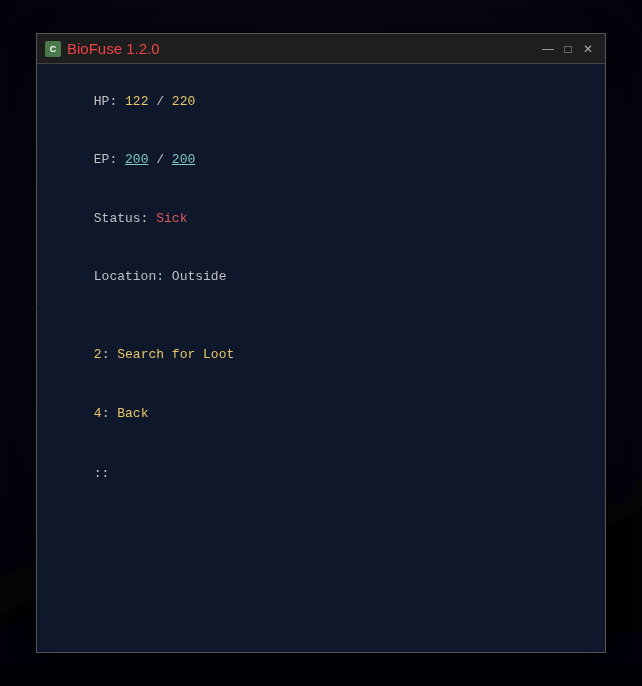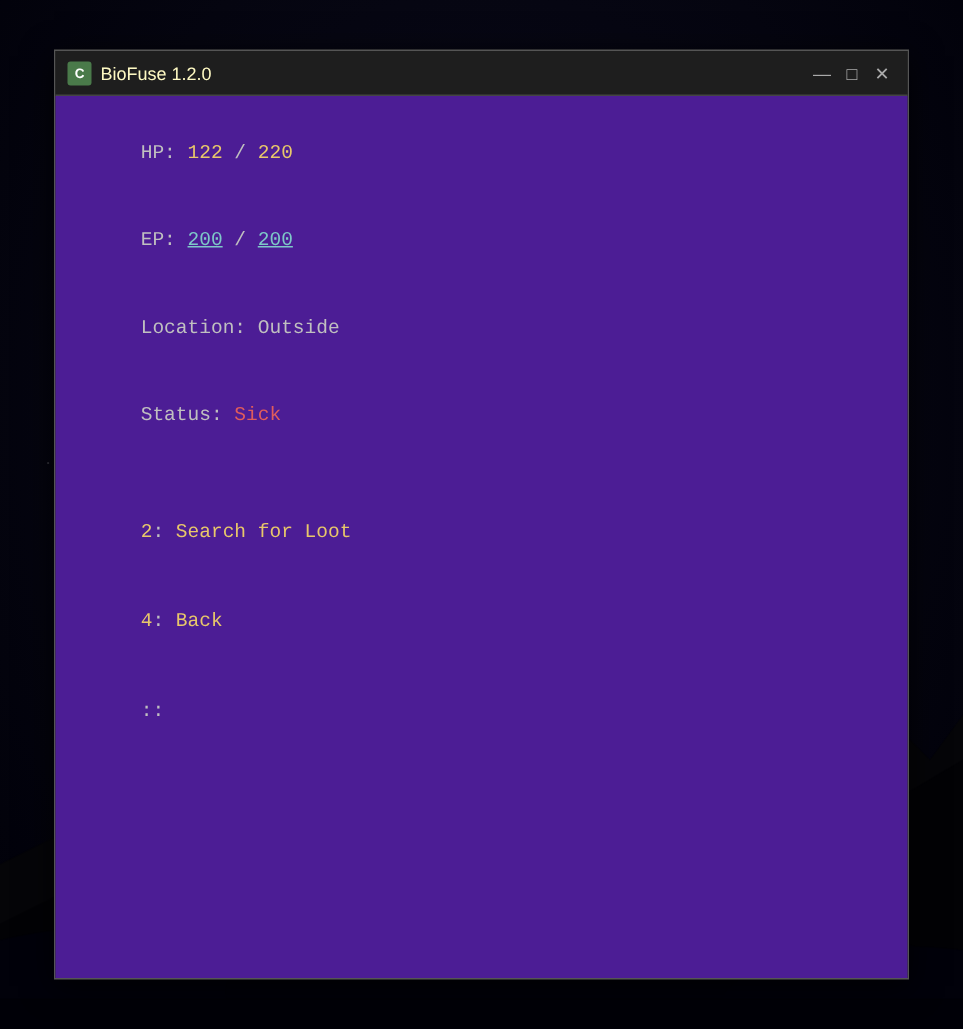--- a/index.html
+++ b/index.html
@@ -97,22 +97,22 @@
       border-radius: 2px;
       display: flex;
       align-items: center;
       justify-content: center;
       font-size: 9px;
       color: #fff;
       font-weight: bold;
     }
 
     .title-bar-text {
-      color: #fef9c3;
-      font-size: 12px;
+      color: #ef4444;
+      font-size: 15px;
       font-family: 'Segoe UI', Arial, sans-serif;
       flex: 1;
     }
 
     .title-bar-controls {
       display: flex;
       gap: 2px;
     }
 
     .tb-btn {
@@ -124,21 +124,21 @@
       color: #aaa;
       font-size: 12px;
       cursor: pointer;
       border-radius: 2px;
       border: none;
       background: transparent;
     }
 
     .terminal-body {
       flex: 1;
-      background-color: #4c1d95;
+      background-color: #0f172a;
       padding: 8px 10px;
       overflow: auto;
       font-family: 'Consolas', 'Courier New', monospace;
       font-size: 13px;
     }
 
     .line {
       line-height: 1.5;
       white-space: pre;
     }
@@ -204,24 +204,24 @@
   </div>
 
   <div class="terminal-body">
     <div class="line">
       <span class="color-white">HP: </span><span class="color-yellow">122</span><span class="color-white"> / </span><span class="color-yellow">220</span>
     </div>
     <div class="line">
       <span class="color-white">EP: </span><span class="color-cyan">200</span><span class="color-white"> / </span><span class="color-cyan">200</span>
     </div>
     <div class="line">
+      <span class="color-white">Status: </span><span class="color-red">Sick</span>
+    </div>
+    <div class="line">
       <span class="color-white">Location: </span><span class="color-white">Outside</span>
-    </div>
-    <div class="line">
-      <span class="color-white">Status: </span><span class="color-red">Sick</span>
     </div>
     <div class="empty-line"></div>
     <div class="line">
       <span class="color-yellow">2</span><span class="color-white">: </span><span class="color-yellow">Search for Loot</span>
     </div>
     <div class="line">
       <span class="color-yellow">4</span><span class="color-white">: </span><span class="color-yellow">Back</span>
     </div>
     <div class="line prompt-line">
       <span class="color-white">::</span>

